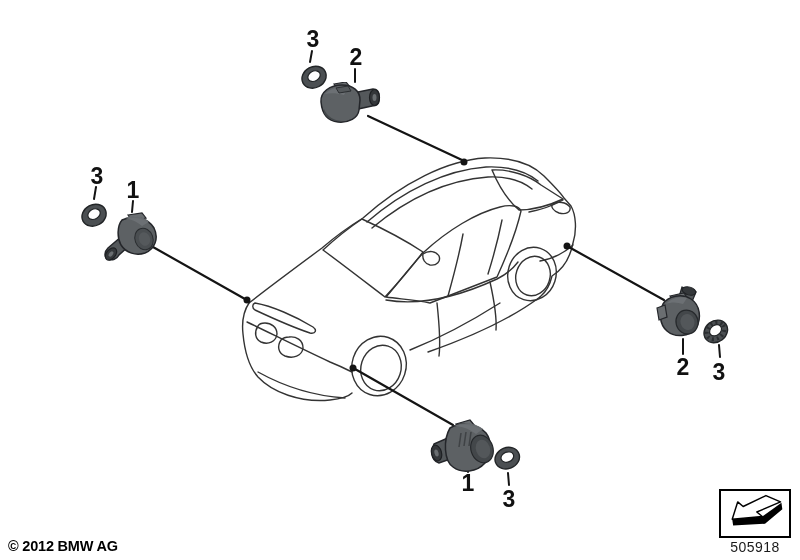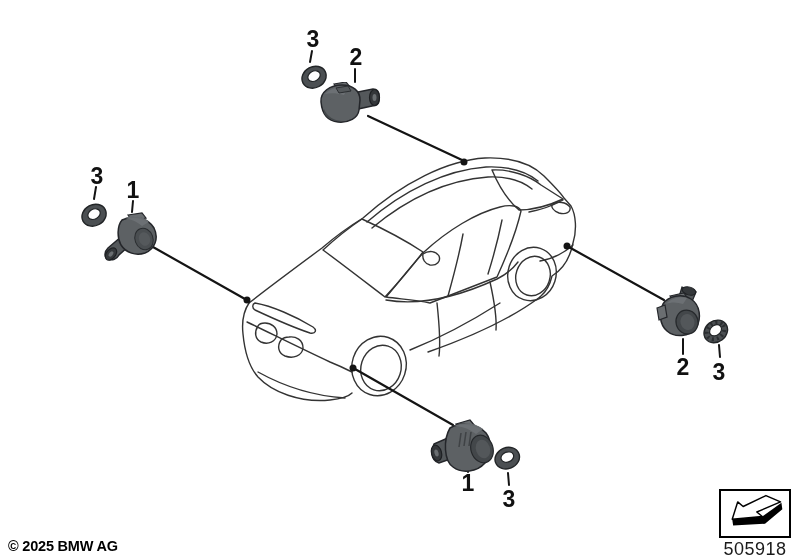--- a/index.html
+++ b/index.html
@@ -14,21 +14,21 @@
     font-size:23px;font-weight:700;color:#111;line-height:24px;
     letter-spacing:0px;cursor:default;
   }
   .refbox{
     position:absolute;left:719px;top:489px;width:72px;height:49px;
     border:2px solid #000;background:#fff;box-sizing:border-box;
     display:flex;align-items:center;justify-content:center;
   }
   .refcode{
     position:absolute;left:713px;top:539px;width:84px;text-align:center;
-    font-size:18px;color:#1a1a1a;letter-spacing:0.5px;
+    font-size:14px;color:#1a1a1a;letter-spacing:0.5px;
   }
   .copyright{
     position:absolute;left:8px;top:538px;
     font-size:14.5px;font-weight:700;color:#000;letter-spacing:-0.2px;
   }
 </style>
 </head>
 <body>
 
 <div class="stage">
@@ -199,15 +199,15 @@
   <div class="refbox">
     <span>
       <svg width="64" height="41" viewBox="0 0 68 45">
         <path d="M9,31 L42,28 L63,13 L64,20 L45,36 L10,38 Z" fill="#000"></path>
         <path d="M9,31 L15,12 L21,17 L46,5 L62,12 L36,23 L42,28 Z" fill="#fff" stroke="#000" stroke-width="1.6" stroke-linejoin="round"></path>
       </svg>
     </span>
   </div>
   <div class="refcode">505918</div>
 
-  <div class="copyright">© 2025 BMW AG</div>
+  <div class="copyright">© 2012 BMW AG</div>
 
 </div>
 
 </body></html>

